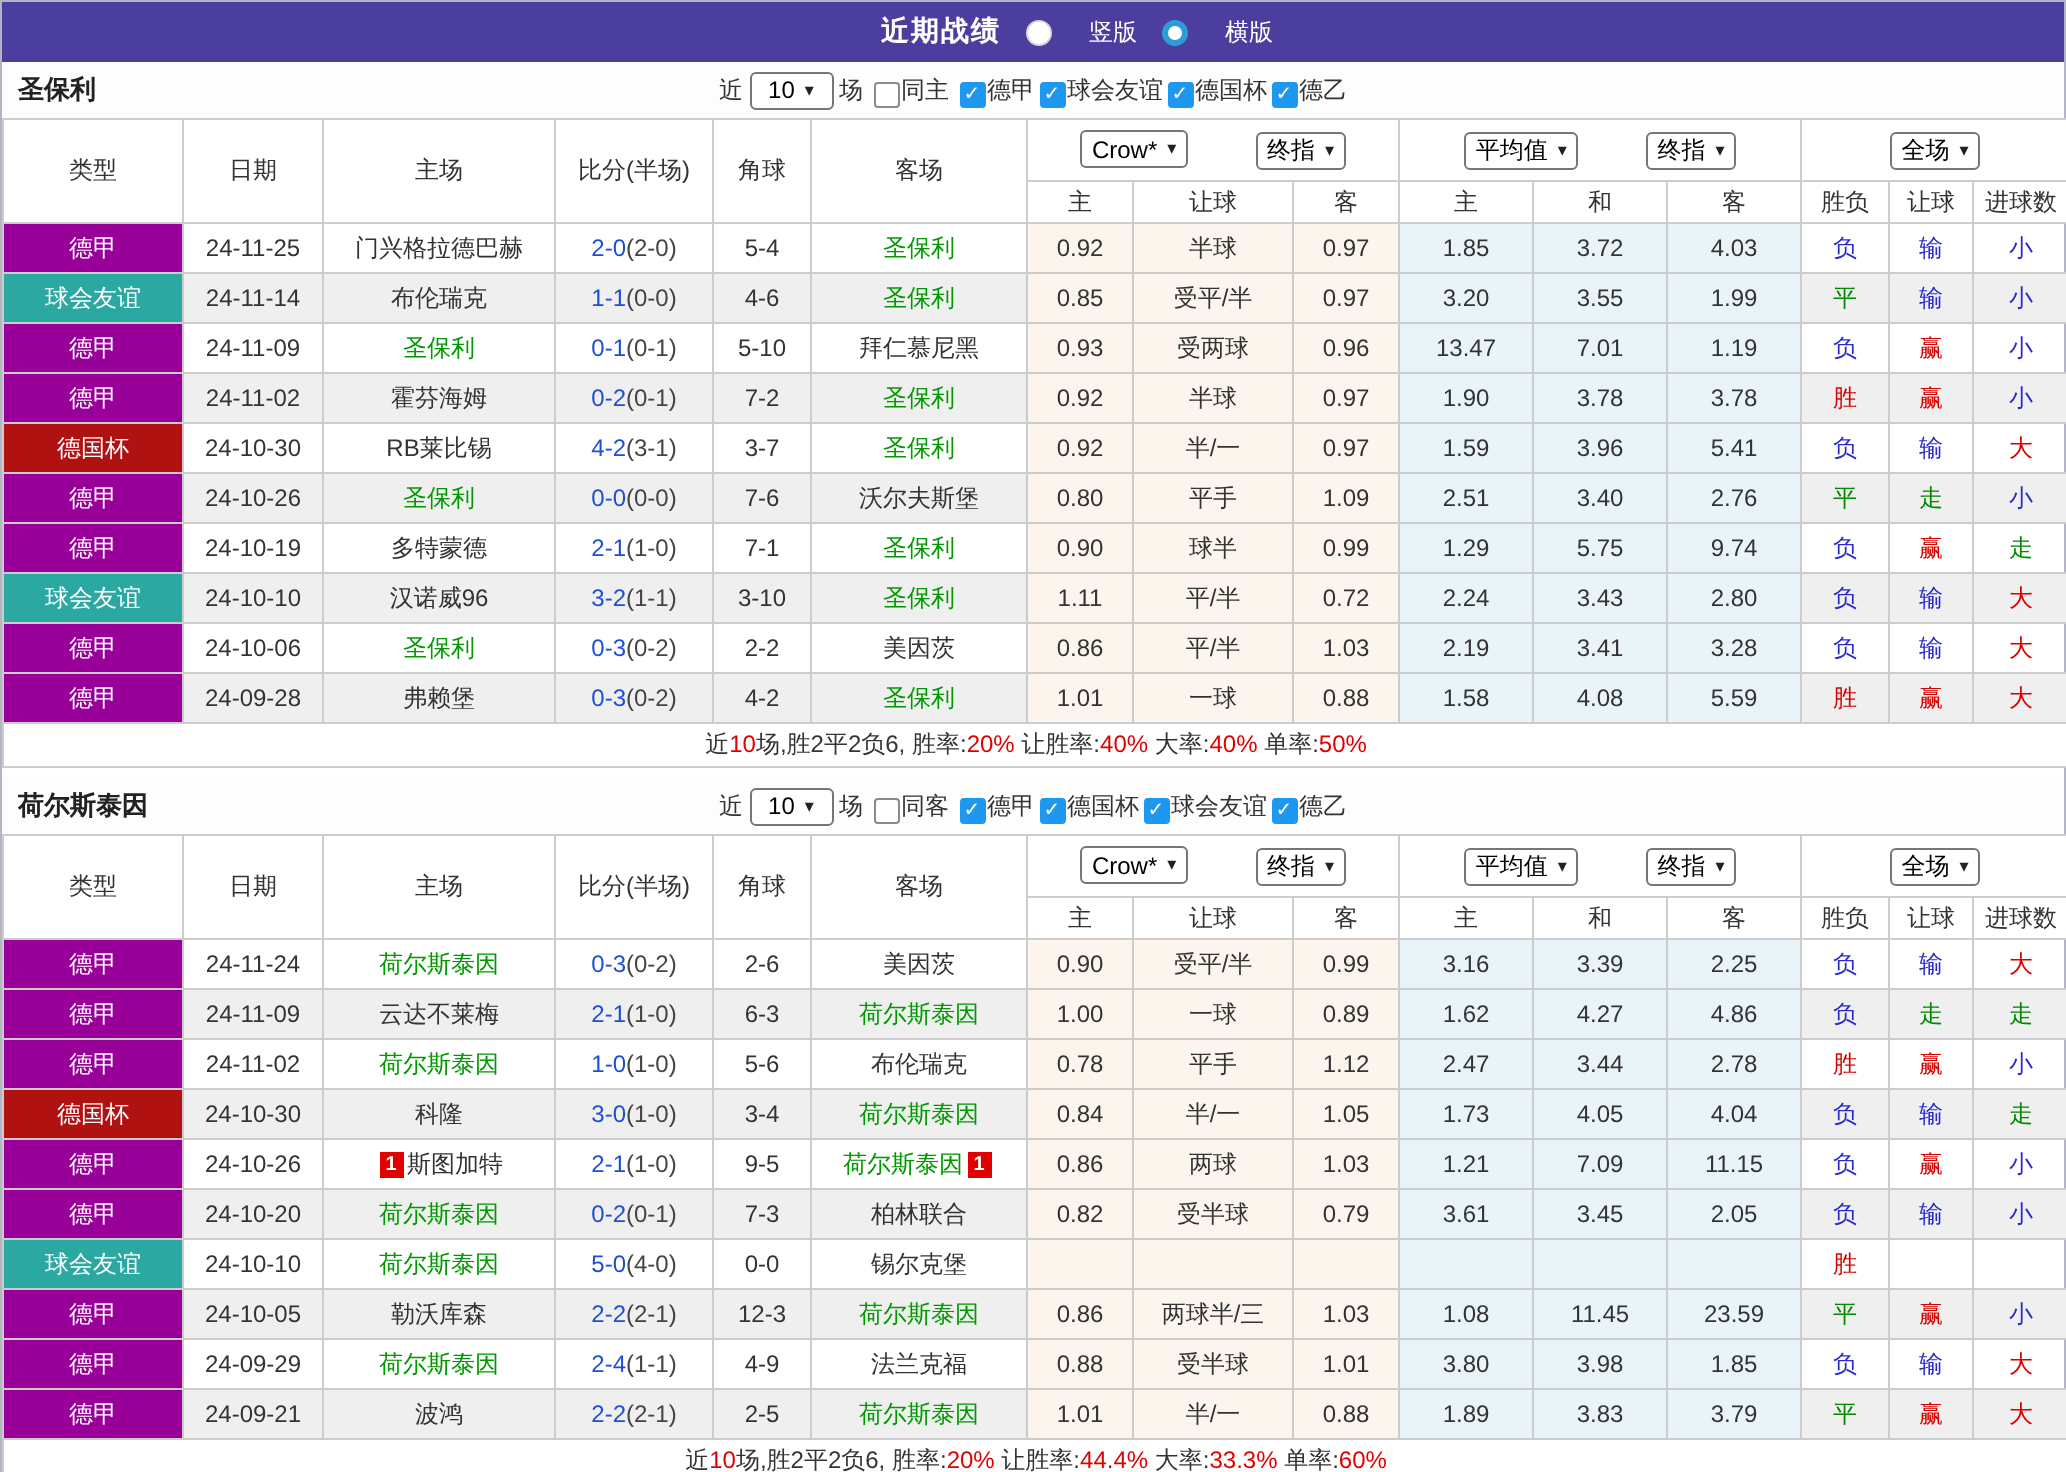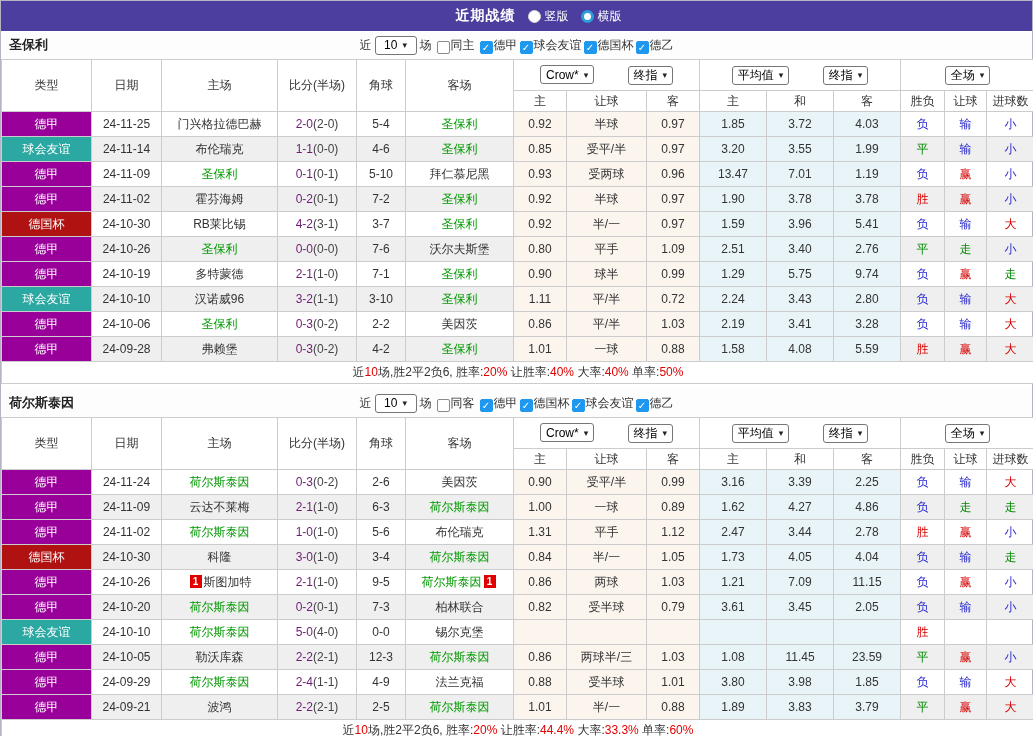--- a/index.html
+++ b/index.html
@@ -1,20 +1,20 @@
 <!DOCTYPE html>
 <html><head>
 <meta charset="utf-8">
 <style>
   html,body{margin:0;padding:0;background:#fff;font-family:"Liberation Sans","DejaVu Sans",sans-serif;}
   .page{width:1033px;box-sizing:border-box;border:1px solid #b4b4c4;background:#fff;}
   
   .titlebar{height:30px;background:#4B3E9E;display:flex;align-items:center;justify-content:center;gap:12px;color:#fff;padding-left:44px;}
   .titlebar .t{font-weight:bold;font-size:14px;letter-spacing:1px;}
-  .rl{display:inline-flex;align-items:center;gap:4px;font-size:12px;cursor:default;font-family:Liberation Mono, monospace;}
+  .rl{display:inline-flex;align-items:center;gap:19px;font-size:12px;cursor:default;font-family:Liberation Mono, monospace;}
   .radio{display:inline-block;width:13px;height:13px;border-radius:50%;background:#fff;box-sizing:border-box;border:1px solid #d8d8d8;}
   .radio.on{border:3px solid #2D9CDB;background:#fff;}
   
   .panel{background:#fff;}
   .gap{height:5px;}
   .ctrl-row{position:relative;height:28px;display:flex;align-items:center;background:#fdfdfd;}
   .team{font-weight:bold;font-size:13px;color:#222;padding-left:8px;}
   .ctrl-center{position:absolute;left:0;right:0;display:flex;justify-content:center;align-items:center;gap:3px;font-size:12px;color:#333;}
   .leagues{display:inline-flex;align-items:center;}
   .cbl{display:inline-flex;align-items:flex-end;gap:1px;margin-left:2px;}
@@ -31,21 +31,21 @@
   th,td{border:1px solid #ccc;text-align:center;overflow:hidden;white-space:nowrap;padding:0;}
   thead th{background:#fff;font-weight:normal;color:#333;}
   tr.ghead th{height:30px;}
   tr.lhead th{height:20px;}
   .grp .sel{margin:0 15px;text-align:right;}
   tbody td{height:24px;}
   tbody tr.alt td{background:#efefef;}
   td.c-odds, th.c-odds{background:#FBF5EE !important;}
   td.c-avg, th.c-avg{background:#E9F4F9 !important;}
   td.tbadge{color:#fff;}
-  .ft{color:#701a75;}
+  .ft{color:#1d4ed8;}
   .ht{color:#444;}
   .self{color:#009900;}
   .card{display:inline-block;background:#E00000;color:#fff;font-size:10px;font-weight:bold;width:12px;height:13px;line-height:13px;margin:0 2px;vertical-align:1px;}
   .res-r{color:#D50000;}
   .res-g{color:#008800;}
   .res-b{color:#2929CC;}
   tfoot td{height:21px;font-size:12px;color:#333;background:#fff;}
   tfoot .red{color:#E00000;}
 </style>
 </head>
@@ -477,21 +477,21 @@
               <td class="res-g">走</td>
               <td class="res-g">走</td>
             </tr>
             <tr>
               <td class="tbadge" style="background: rgb(153, 0, 153);">德甲</td>
               <td>24-11-02</td>
               <td><span class="self">荷尔斯泰因</span></td>
               <td><span class="ft">1-0</span><span class="ht">(1-0)</span></td>
               <td>5-6</td>
               <td><span>布伦瑞克</span></td>
-              <td class="c-odds">1.31</td>
+              <td class="c-odds">0.78</td>
               <td class="c-odds">平手</td>
               <td class="c-odds">1.12</td>
               <td class="c-avg">2.47</td>
               <td class="c-avg">3.44</td>
               <td class="c-avg">2.78</td>
               <td class="res-r">胜</td>
               <td class="res-r">赢</td>
               <td class="res-b">小</td>
             </tr>
             <tr class="alt">

